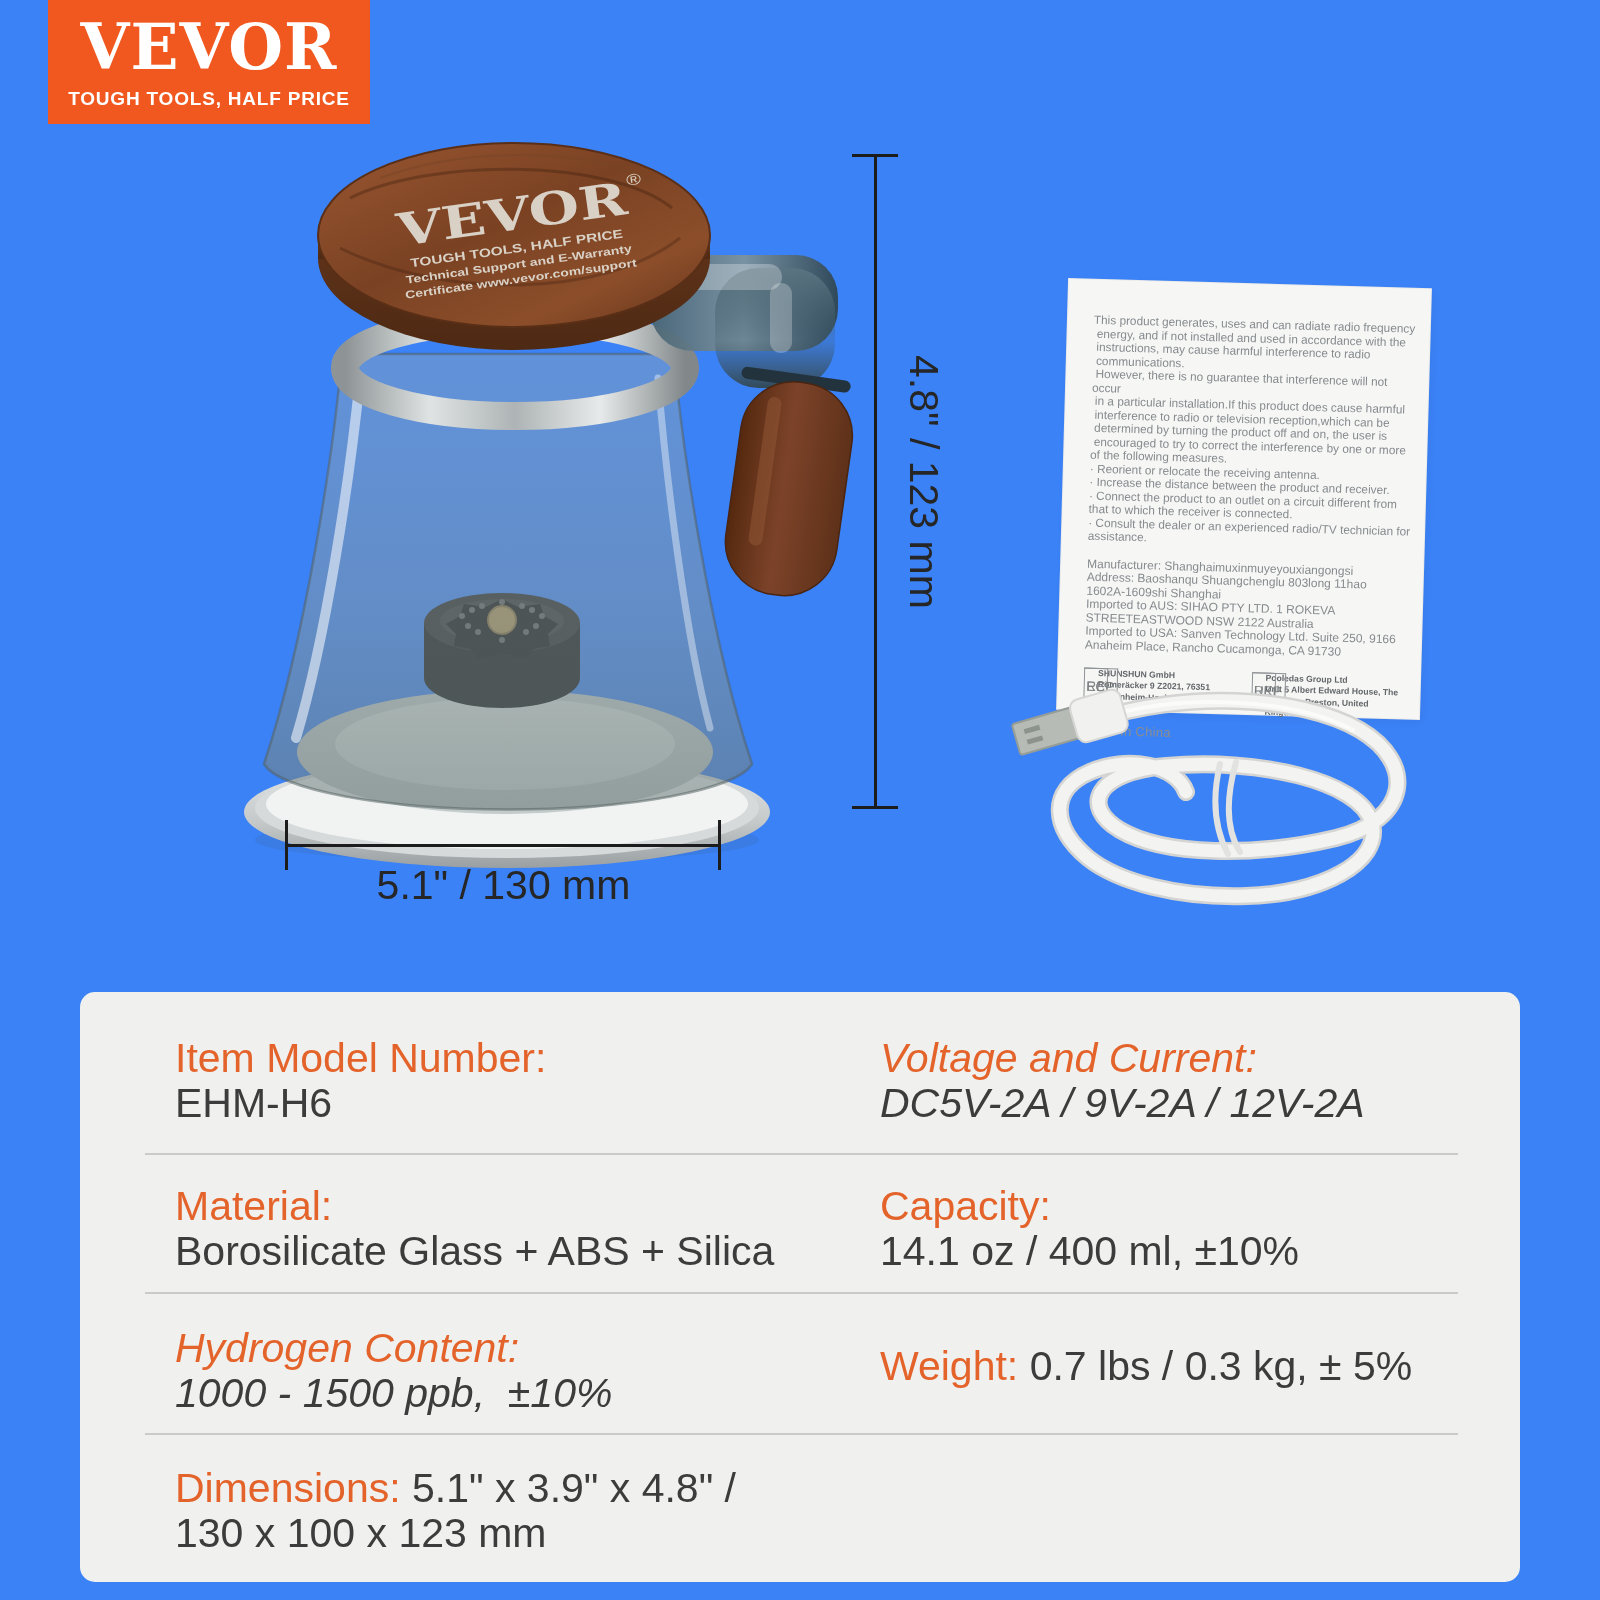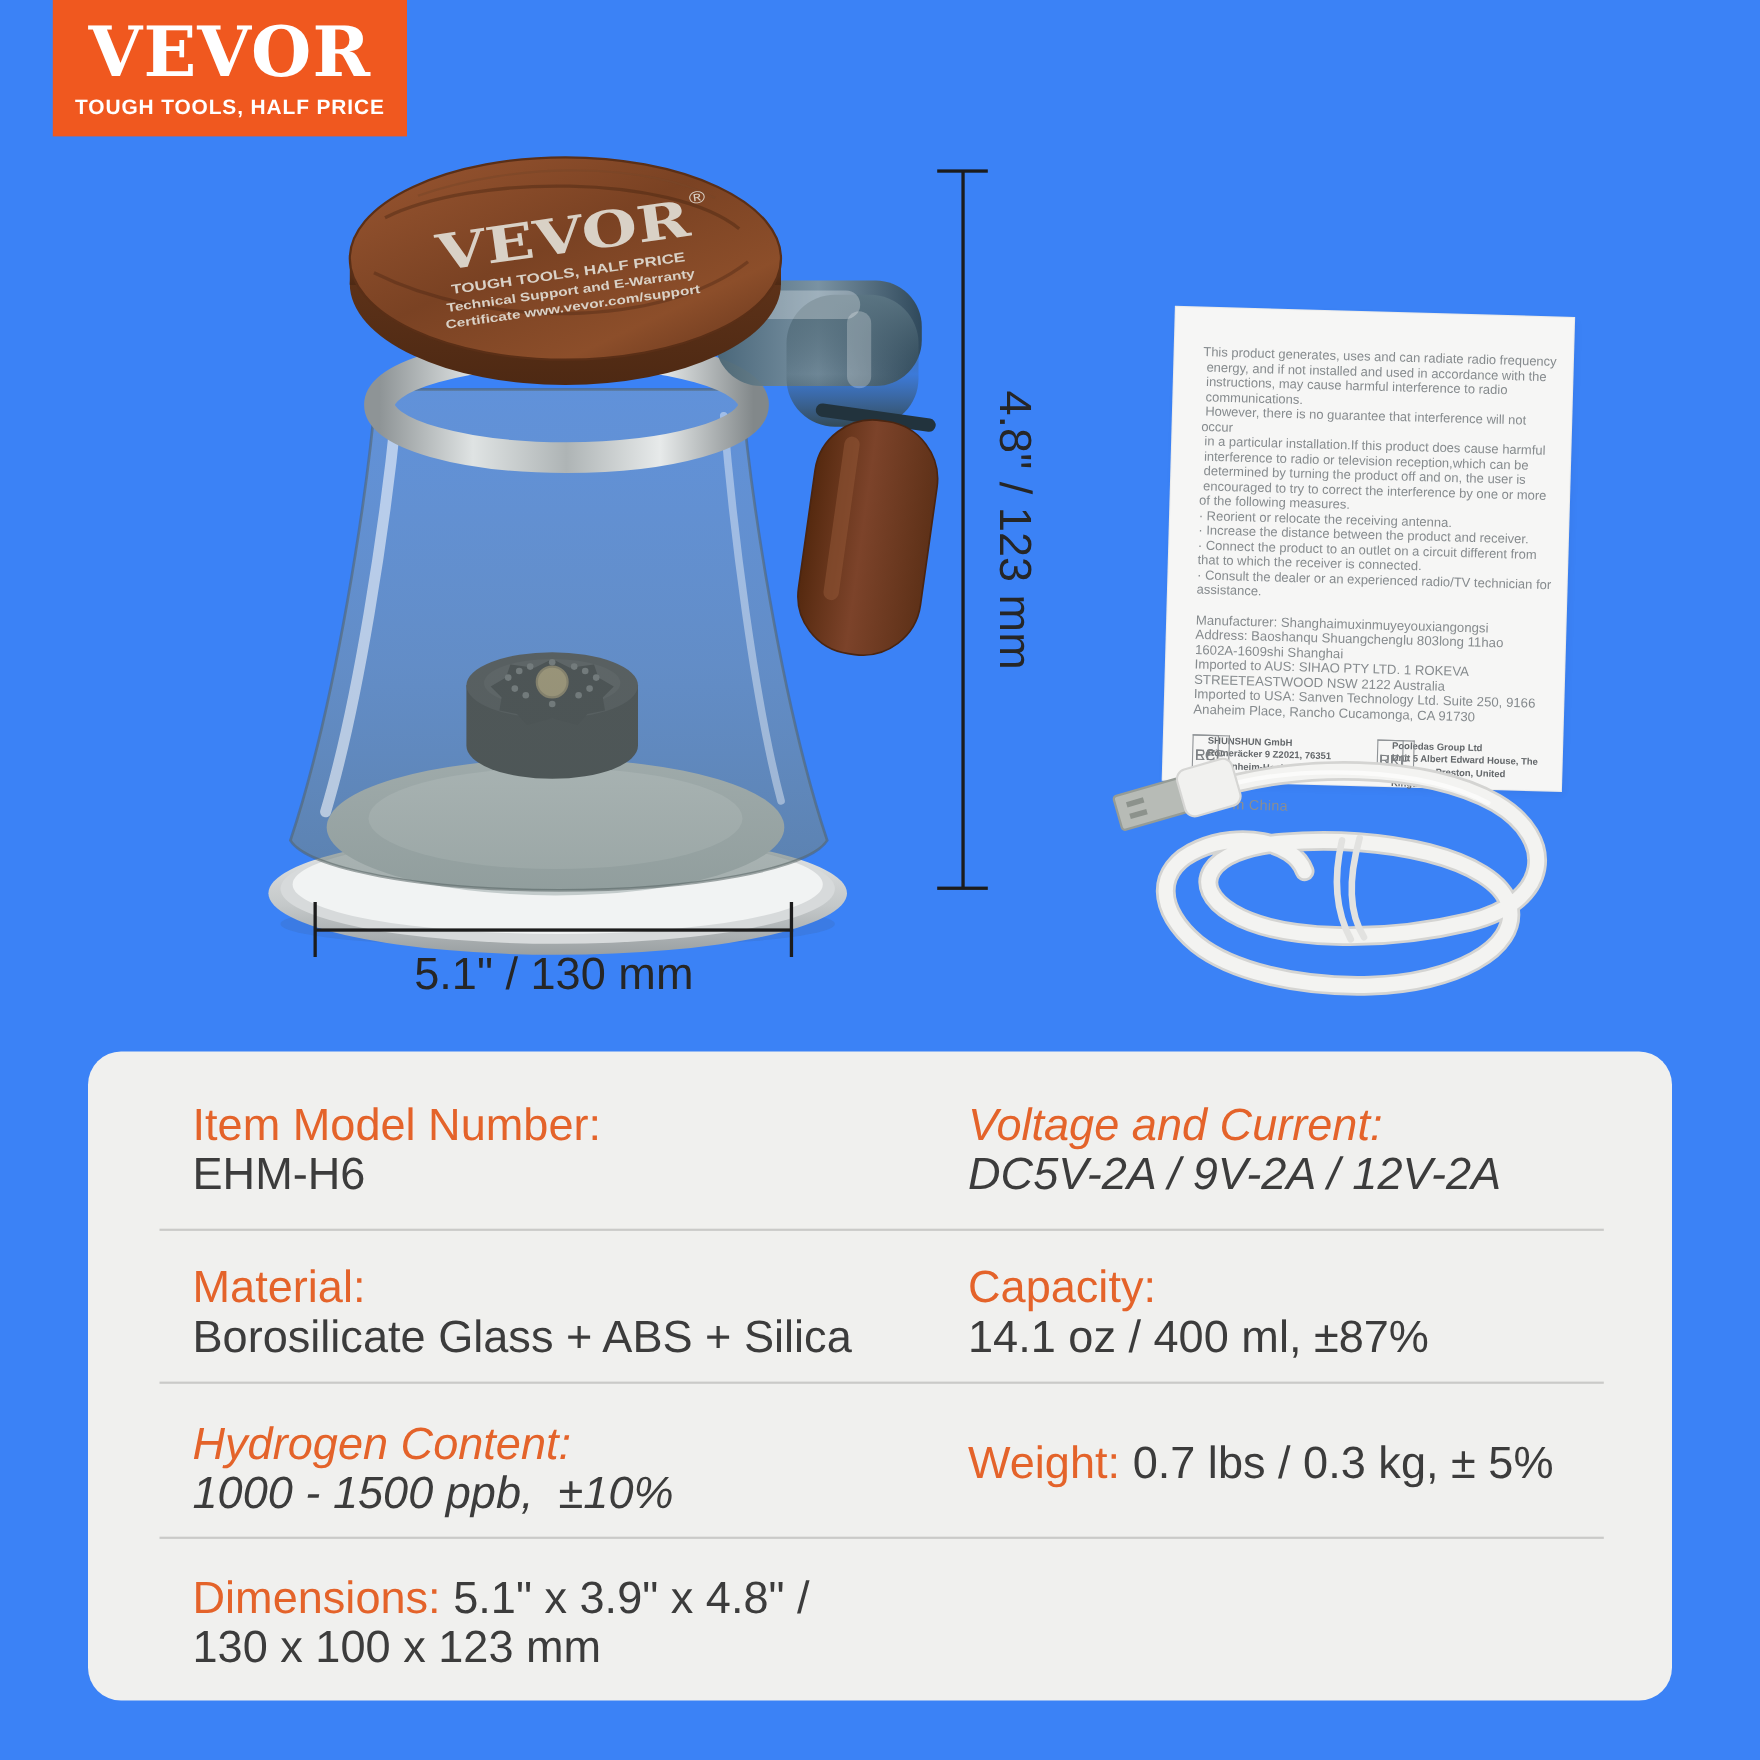--- a/index.html
+++ b/index.html
@@ -32,22 +32,22 @@
   .paper .mfg  { font-size:12px;   line-height:13.6px; white-space:pre-wrap; margin-top:14px; }
   .rep-row { display:flex; gap:14px; margin-top:15px; align-items:flex-start; }
   .rep-box { display:flex; flex:0 0 auto; }
   .rep-box .cell { border:1.3px solid #8f9396; color:#7d8184; font-size:13.5px;
                    width:24px; height:37px; display:flex; align-items:center; justify-content:center; }
   .rep-box .cell + .cell { border-left:none; width:34px; }
   .rep-text { font-size:8.6px; font-weight:700; color:#63676a; line-height:11.5px; white-space:pre-wrap; }
   .made-in { margin-top:9px; font-size:13px; color:#8a8e91; letter-spacing:.3px; }
 
   
-  .panel { position:absolute; left:80px; top:956px; width:1440px; height:590px;
-           background:#f0f0ee; border-radius:30px; }
+  .panel { position:absolute; left:80px; top:992px; width:1440px; height:590px;
+           background:#f0f0ee; border-radius:15px; }
   .panel .divider { position:absolute; left:65px; right:62px; height:2px; background:#cacac8; }
   .cell { position:absolute; font-size:41px; line-height:45px; color:#3c3c3c; }
   .cell .label { color:var(--accent); display:block; }
   .cell .label.inline { display:inline;text-align:center; }
   .cell .value { white-space:pre-wrap; }
   .col-l { left:95px;  width:660px; }
   .col-r { left:800px; width:620px; }
 </style>
 </head>
 <body>
@@ -254,21 +254,21 @@
       <span class="label">Voltage and Current:</span>
       <span class="value">DC5V-2A / 9V-2A / 12V-2A</span>
     </div>
 
     <div class="cell col-l" style="top:192px;">
       <span class="label">Material:</span>
       <span class="value">Borosilicate Glass + ABS + Silica</span>
     </div>
     <div class="cell col-r" style="top:192px;">
       <span class="label">Capacity:</span>
-      <span class="value">14.1 oz / 400 ml, ±87%</span>
+      <span class="value">14.1 oz / 400 ml, ±10%</span>
     </div>
 
     <div class="cell col-l" style="top:334px;font-style:italic;">
       <span class="label">Hydrogen Content:</span>
       <span class="value">1000 - 1500 ppb,  ±10%</span>
     </div>
     <div class="cell col-r" style="top:352px;">
       <span class="label inline">Weight:</span>
       <span class="value">0.7 lbs / 0.3 kg, ± 5%</span>
     </div>

